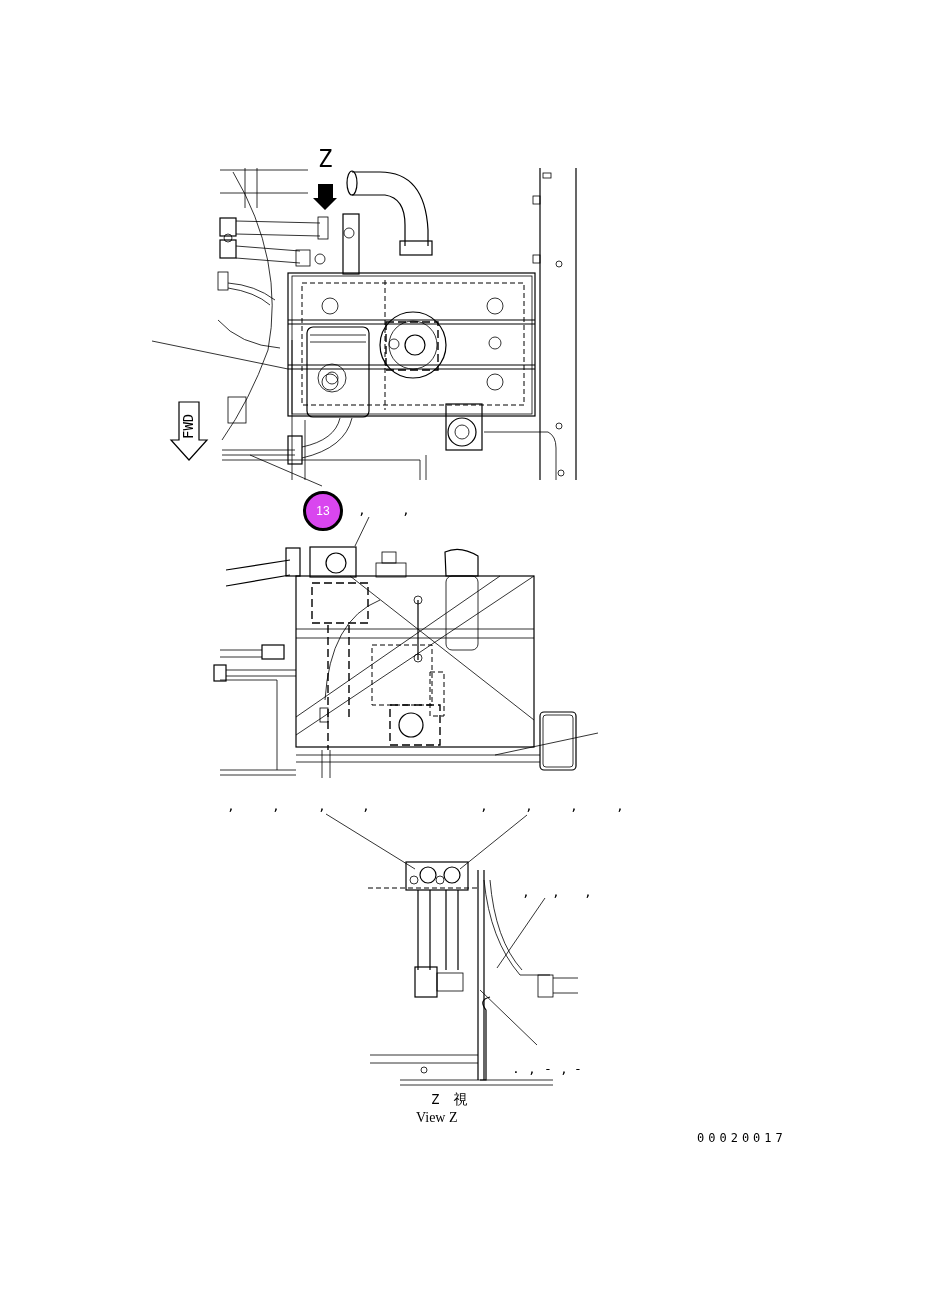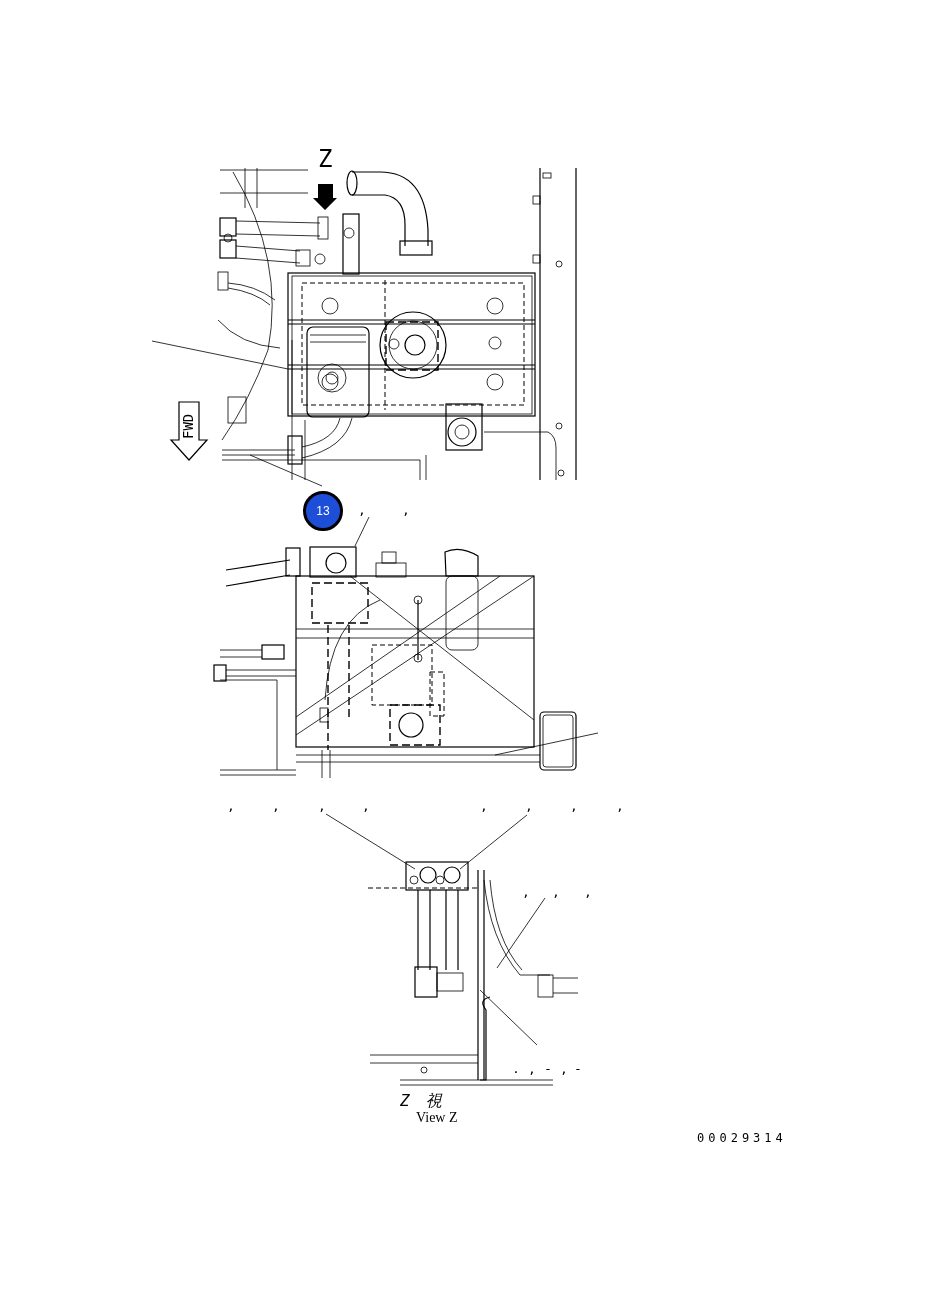--- a/index.html
+++ b/index.html
@@ -4,21 +4,21 @@
 <style>
   html,body{margin:0;padding:0;background:#fff;}
   body{width:926px;height:1293px;position:relative;overflow:hidden;font-family:"DejaVu Sans Mono",monospace;}
   svg{position:absolute;left:0;top:0;}
   .ln{stroke:#000;stroke-width:1.2;fill:none;}
   .thin{stroke:#000;stroke-width:0.8;fill:none;}
   .dash{stroke:#000;stroke-width:1.4;fill:none;stroke-dasharray:8 4;}
   .dashs{stroke:#000;stroke-width:1;fill:none;stroke-dasharray:5 3;}
   .txt{position:absolute;color:#000;font-family:"DejaVu Sans Mono",monospace;white-space:pre;}
   .comma{position:absolute;font-size:13px;font-family:"DejaVu Sans Mono",monospace;}
-  .badge{position:absolute;left:303px;top:491px;width:34px;height:34px;border-radius:50%;background:#1d4ed8;border:3px solid #000;color:#fff;font-family:"Liberation Sans",sans-serif;font-size:12px;display:flex;align-items:center;justify-content:center;cursor:pointer;}
+  .badge{position:absolute;left:303px;top:491px;width:34px;height:34px;border-radius:50%;background:#d946ef;border:3px solid #000;color:#fff;font-family:"Liberation Sans",sans-serif;font-size:12px;display:flex;align-items:center;justify-content:center;cursor:pointer;}
 </style>
 </head>
 <body>
 
 <svg width="926" height="1293" viewBox="0 0 926 1293">
 
   <g>
 
     <line class="ln" x1="540" y1="168" x2="540" y2="480"></line>
     <line class="ln" x1="576" y1="168" x2="576" y2="480"></line>
@@ -189,15 +189,15 @@
 <span class="comma" style="left:522px;top:884px;">,</span>
 <span class="comma" style="left:552px;top:884px;">,</span>
 <span class="comma" style="left:584px;top:884px;">,</span>
 
 <span class="comma" style="left:512px;top:1061px;">.</span>
 <span class="comma" style="left:528px;top:1061px;">,</span>
 <span class="comma" style="left:544px;top:1061px;">-</span>
 <span class="comma" style="left:560px;top:1061px;">,</span>
 <span class="comma" style="left:574px;top:1061px;">-</span>
 
-<div class="txt" style="left:400px;top:1091px;font-size:16px;font-style:italic;">Z　視</div>
+<div class="txt" style="left:431px;top:1091px;font-size:14px;">Z　視</div>
 <div class="txt" style="left:416px;top:1110px;font-size:14px;font-family:Liberation Serif, serif;">View Z</div>
-<div class="txt" style="left:697px;top:1131px;font-size:12px;letter-spacing:4px;">00029314</div>
+<div class="txt" style="left:697px;top:1131px;font-size:12px;letter-spacing:4px;">00020017</div>
 
 </body></html>

